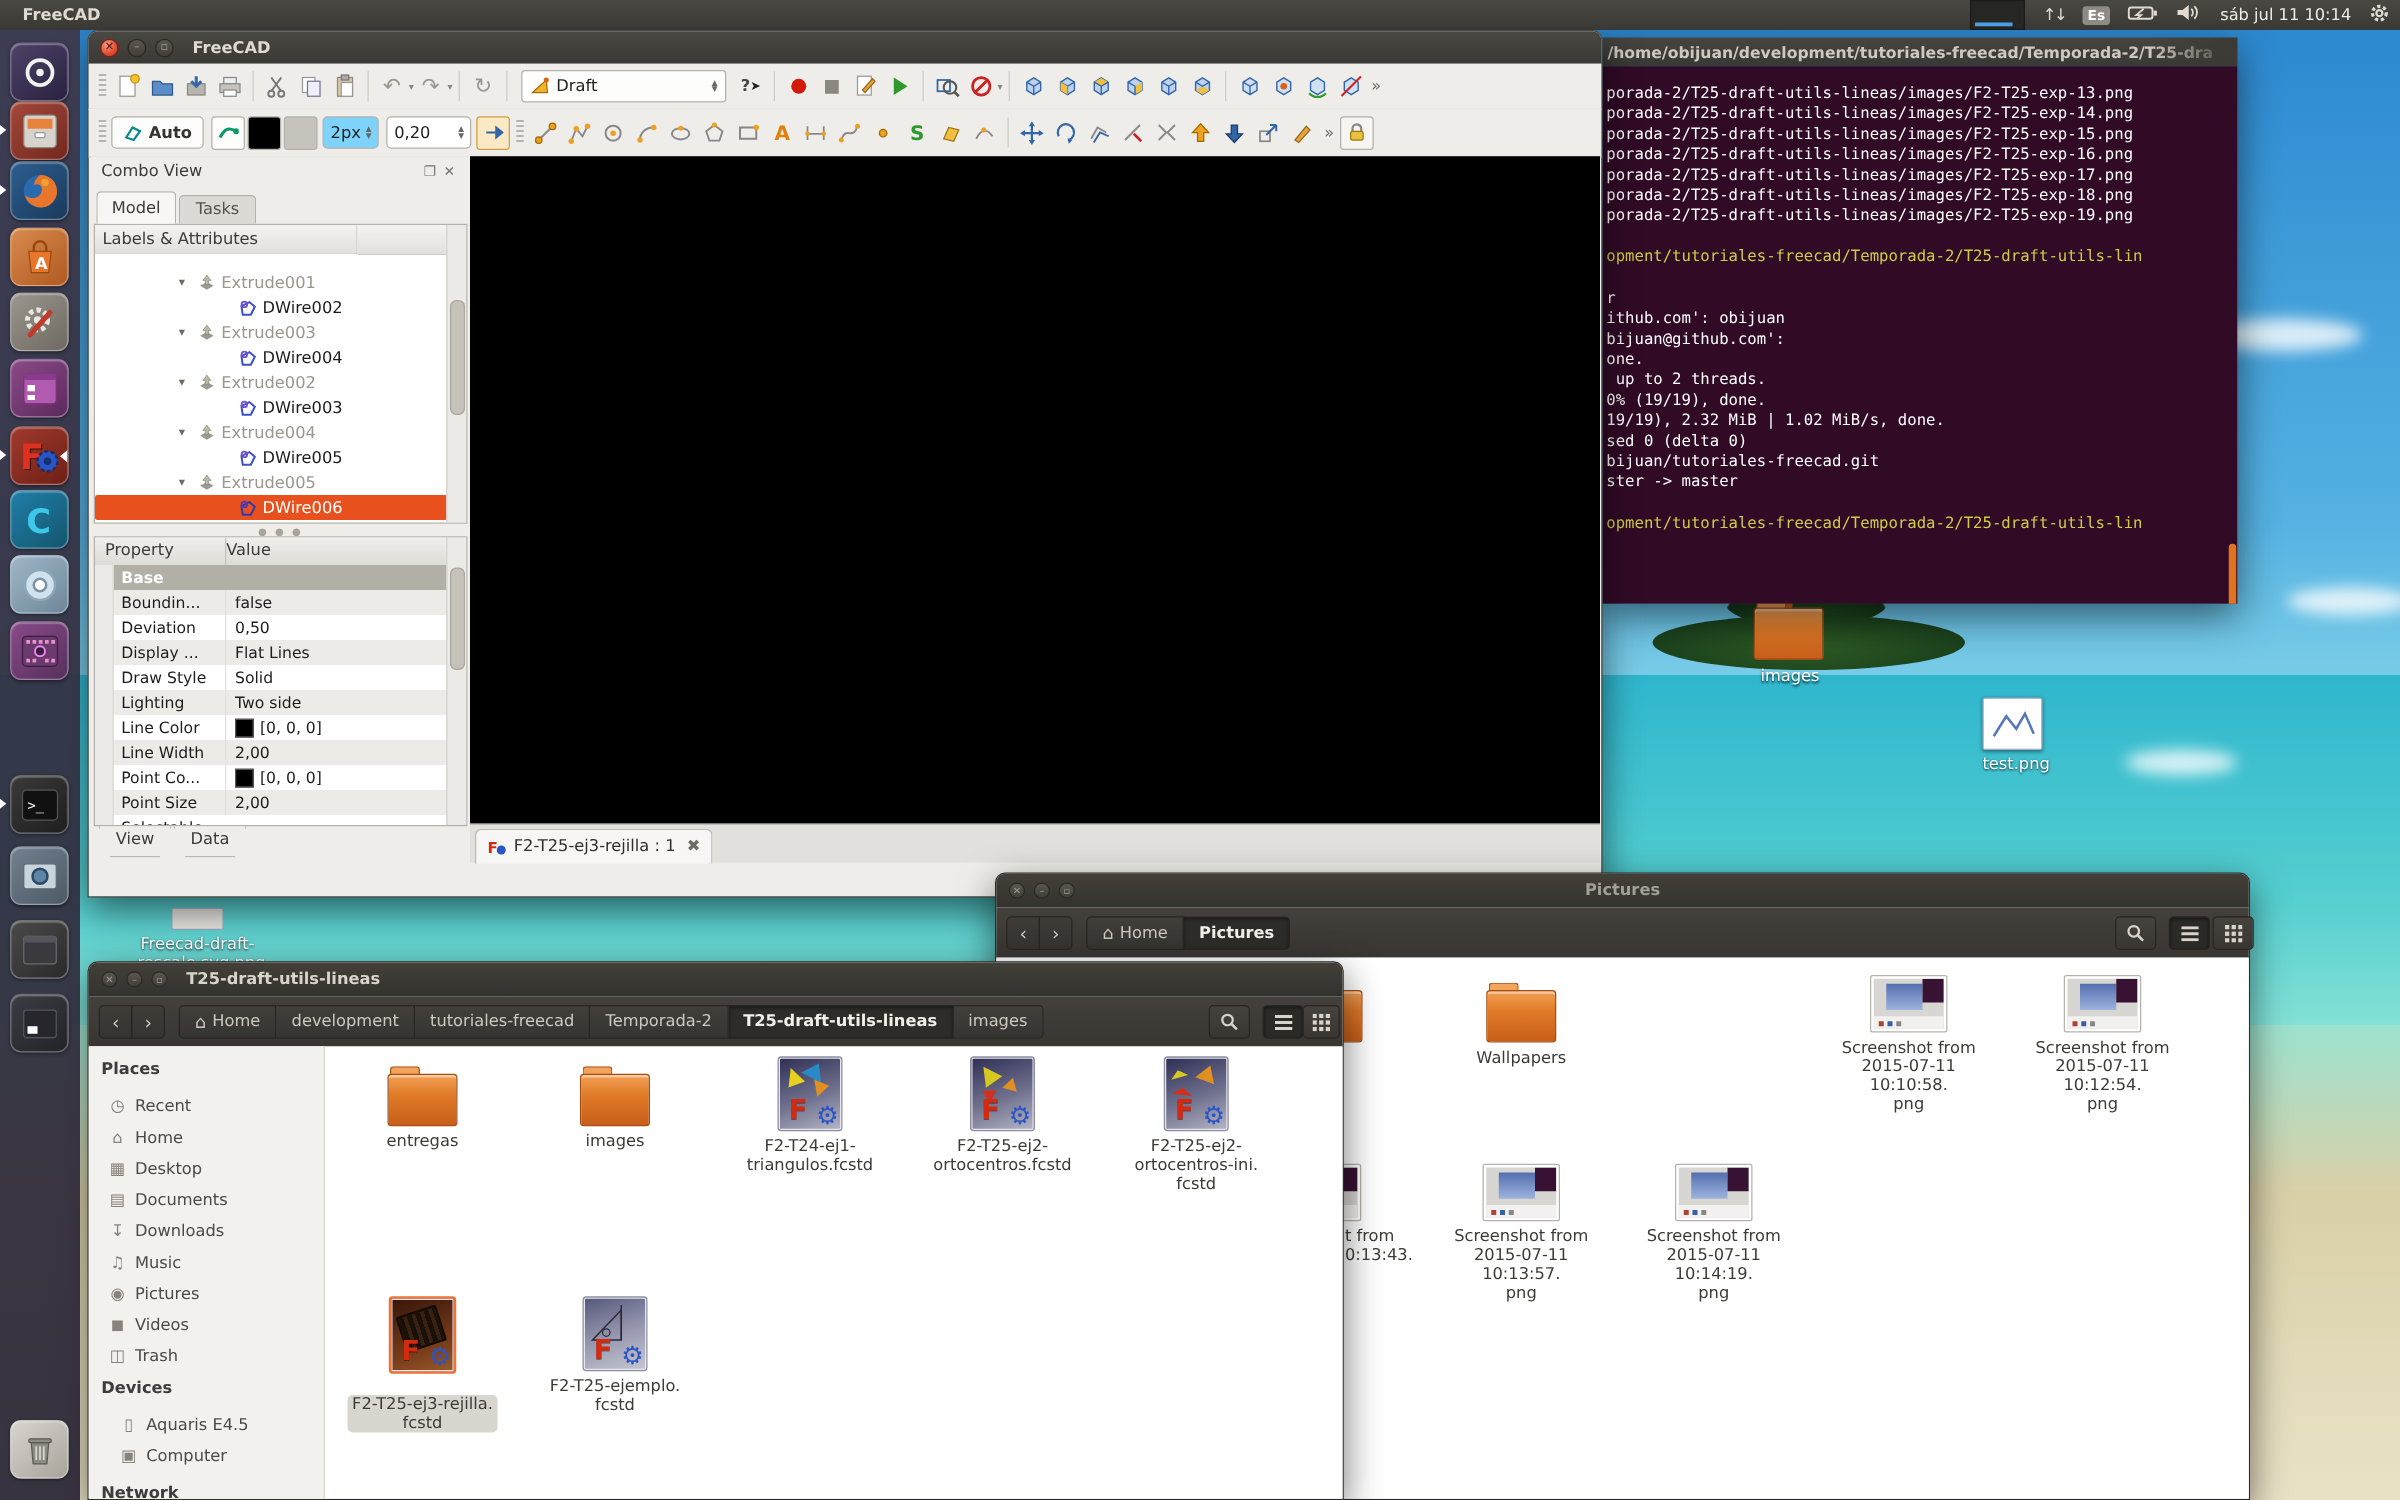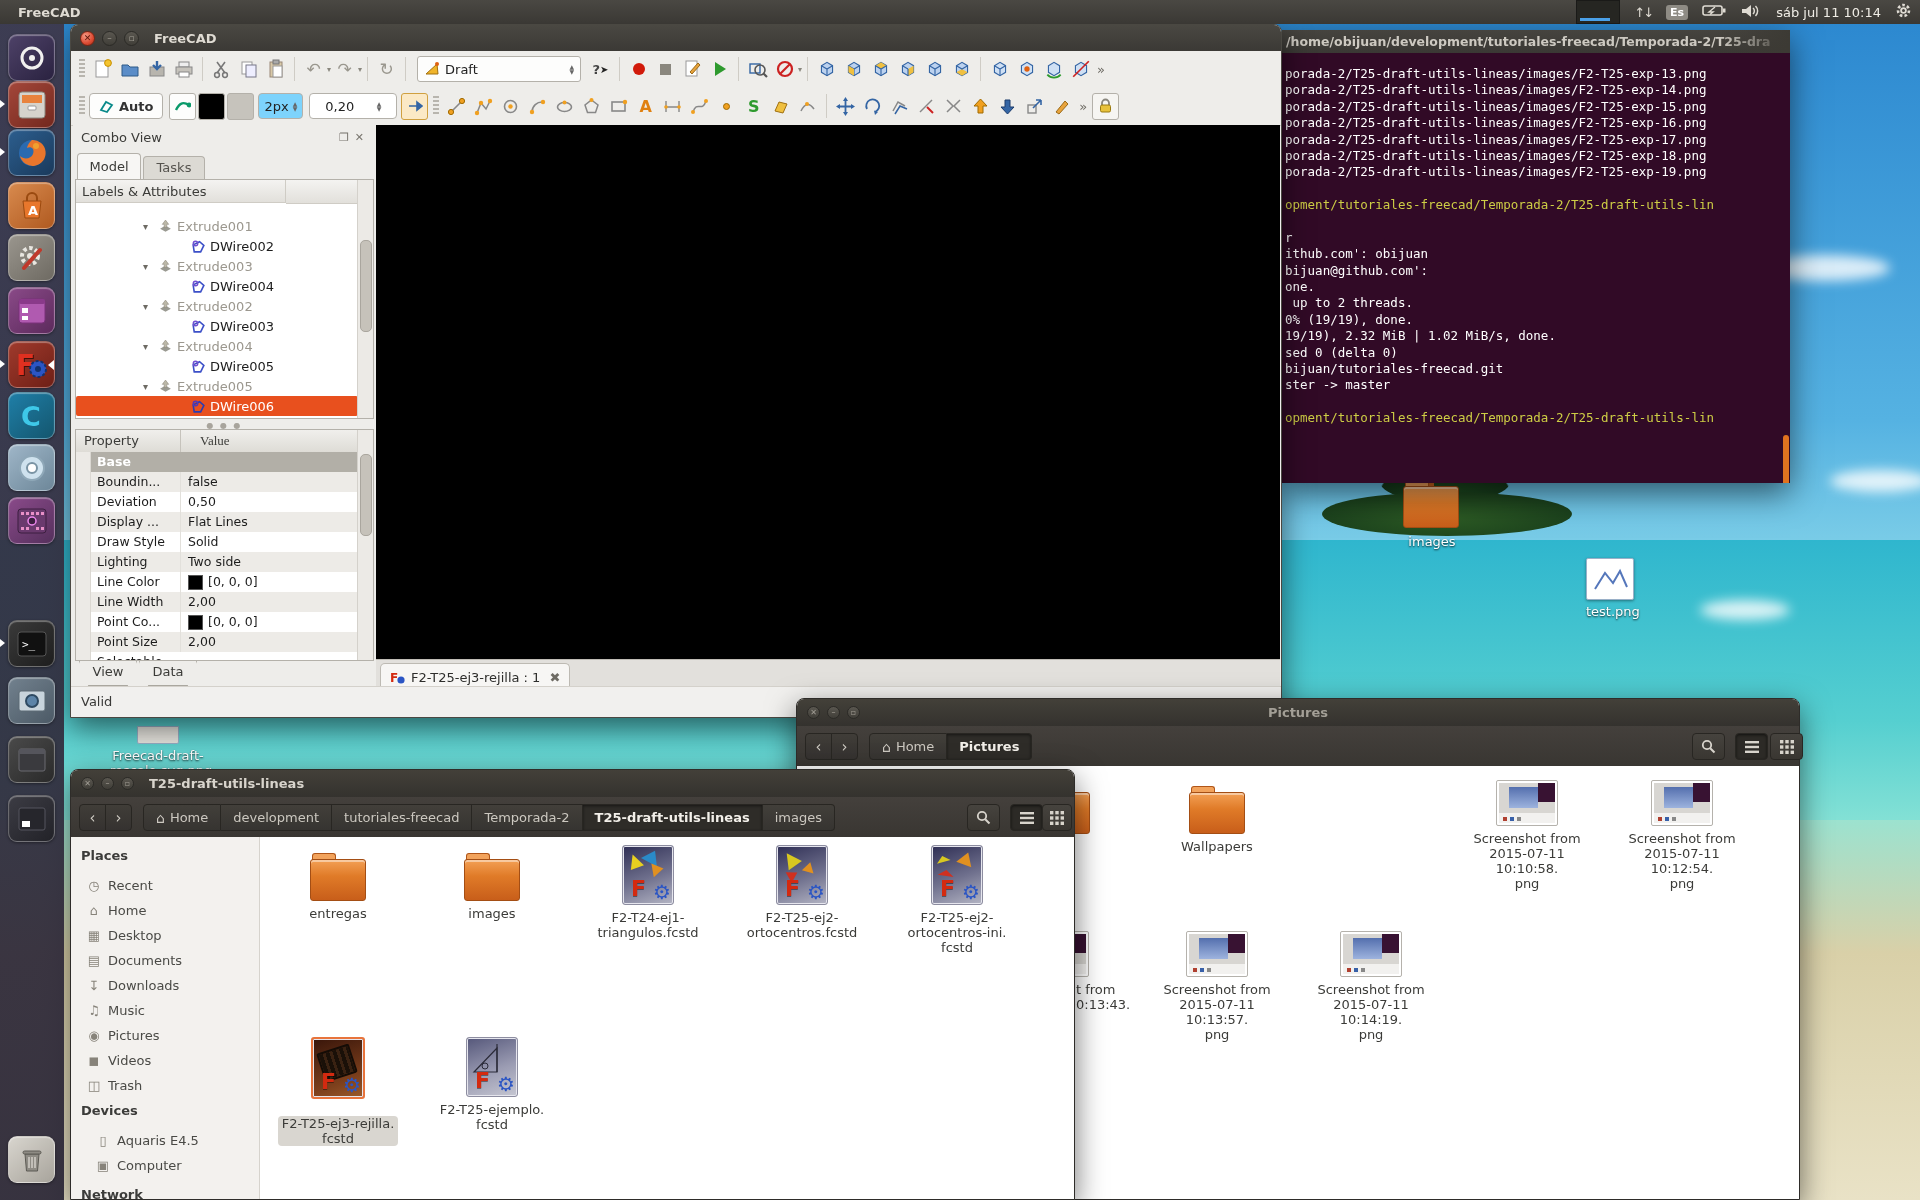--- a/index.html
+++ b/index.html
@@ -67,21 +67,21 @@
   .trow.ext .ticon{left:82px;} .trow.ext .tlab{position:absolute;left:101px;color:#9b978e;}
   .trow.wir .ticon{left:115px;} .trow.wir .tlab{position:absolute;left:134px;color:#1c1c1c;}
   .trow.sel{background:#e8501e;border-radius:2px;}
   .trow.sel .tlab{color:#fff;}
   .vscroll{position:absolute;right:0;top:0;width:15px;bottom:0;background:#eceae6;border-left:1px solid #d4d1cb;}
   .vthumb{position:absolute;left:2px;width:10px;background:#c6c2ba;border:1px solid #aaa69e;border-radius:5px;}
   .splitter{position:absolute;left:2px;top:296px;width:299px;height:8px;display:flex;align-items:center;justify-content:center;color:#a8a49c;font-size:8px;letter-spacing:2px;}
   .propbox{position:absolute;left:2px;top:304px;width:299px;height:232px;background:#fff;border:1px solid #b4b1aa;box-sizing:border-box;overflow:hidden;}
   .prophdr{position:absolute;left:0;top:0;right:15px;height:22px;background:linear-gradient(#f0efec,#dedcd6);border-bottom:1px solid #c6c3bc;}
   .prophdr .c1{position:absolute;left:8px;line-height:22px;color:#3b3b38;}
-  .prophdr .c2{position:absolute;left:105px;line-height:22px;color:#3b3b38;border-left:1px solid #c6c3bc;padding-left:19px;font-family:Liberation Serif, serif;}
+  .prophdr .c2{position:absolute;left:105px;line-height:22px;color:#3b3b38;border-left:1px solid #c6c3bc;padding-left:0;}
   .prow{position:absolute;left:0;right:15px;height:20px;line-height:20px;font-size:12.5px;}
   .prow .gut{position:absolute;left:0;top:0;bottom:0;width:14px;background:#eceae6;border-right:1px solid #dbd8d2;}
   .prow .pl{position:absolute;left:21px;color:#1c1c1c;white-space:nowrap;}
   .prow .pv2{position:absolute;left:104px;right:0;border-left:1px solid #e2e0db;padding-left:7px;color:#1c1c1c;white-space:nowrap;display:flex;align-items:center;height:100%;}
   .prow.alt{background:#edebe7;}
   .prow.grp{background:#b2afa7;} .prow.grp .pl{color:#fff;font-weight:bold;}
   .swatch{display:inline-block;width:13px;height:13px;background:#000;margin-right:5px;border:1px solid #555;}
   .bt-tab{position:absolute;height:24px;line-height:22px;text-align:center;font-size:13px;color:#3b3b38;background:#eeedea;border:1px solid #aaa79f;border-top:none;clip-path:polygon(0 0,100% 0,84% 100%,16% 100%);}
   .viewport{position:absolute;left:305px;top:100px;right:1px;height:534px;background:#000;}
   .tabband{position:absolute;left:305px;right:1px;top:634px;height:30px;background:#e2e0dc;border-top:1px solid #bfbcb5;}
@@ -421,21 +421,21 @@
         </span>
       <span class="tbi" style="border:1px solid #b4b1aa;background:#000;"></span>
       <span class="tbi" style="border:1px solid #b4b1aa;background:#c6c3bc;"></span>
       <span style="display:inline-flex;align-items:center;height:24px;border:1px solid #b4b1aa;border-radius:4px;background:#7dd3fc;padding:0 5px;margin:0 3px;">
         <span>2px</span>
         <span class="spinbtns">
             <span>▲</span>
             <span>▼</span>
           </span>
       </span>
-      <span style="display:inline-flex;align-items:center;height:24px;border:1px solid #b4b1aa;border-radius:4px;background:#fff;padding:0 15px;margin:0 3px;width:56px;justify-content:space-between;">
+      <span style="display:inline-flex;align-items:center;height:24px;border:1px solid #b4b1aa;border-radius:4px;background:#fff;padding:0 5px;margin:0 3px;width:56px;justify-content:space-between;">
         <span>0,20</span>
         <span class="spinbtns">
             <span>▲</span>
             <span>▼</span>
           </span>
       </span>
       <span class="tbi" style="border:1px solid #d0a040;background:#fbe9c6;">
           <svg width="16" height="16">
             <path d="M2 8 H10 M10 4 L15 8 L10 12 Z" fill="#3465a4" stroke="#3465a4" stroke-width="1.6"></path>
           </svg>
@@ -754,21 +754,20 @@
       <div class="mditab">
         <svg width="15" height="15" style="margin-right:6px;">
             <text x="0" y="12" font-size="12" font-weight="bold" fill="#d42a10">F</text>
             <circle cx="11" cy="10" r="3.6" fill="#2b55c4"></circle>
           </svg>
         <span>F2-T25-ej3-rejilla : 1</span>
         <span style="margin-left:9px;color:#6e6b64;font-weight:bold;">✖</span>
       </div>
     </div>
 
-    <div class="statusbar"><span>Valid</span></div>
   </div>
 
   <div class="win fm fm2">
     <div class="fm-titlebar">
       <span class="circbtn btn-dim">✕</span>
       <span class="circbtn btn-dim">–</span>
       <span class="circbtn btn-dim">▫</span>
       <span class="fm-title center">Pictures</span>
     </div>
     <div class="fm-toolbar">

